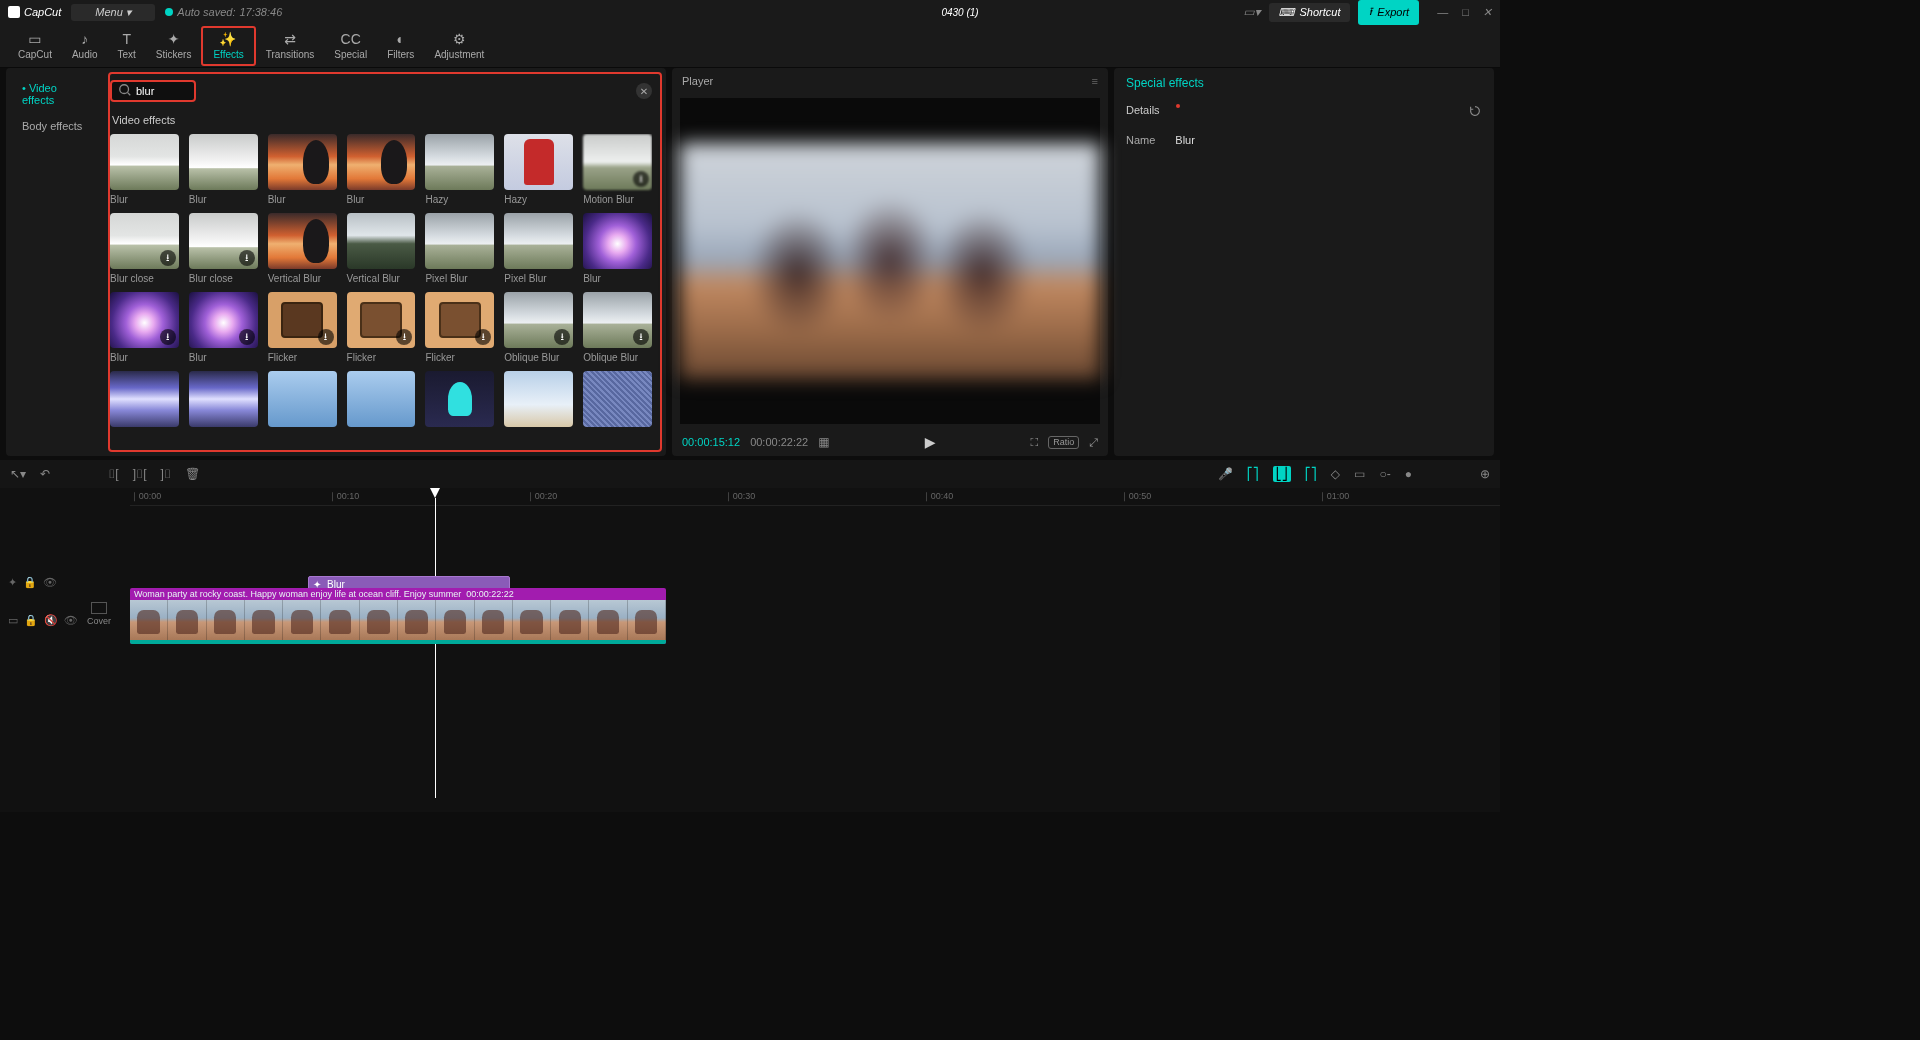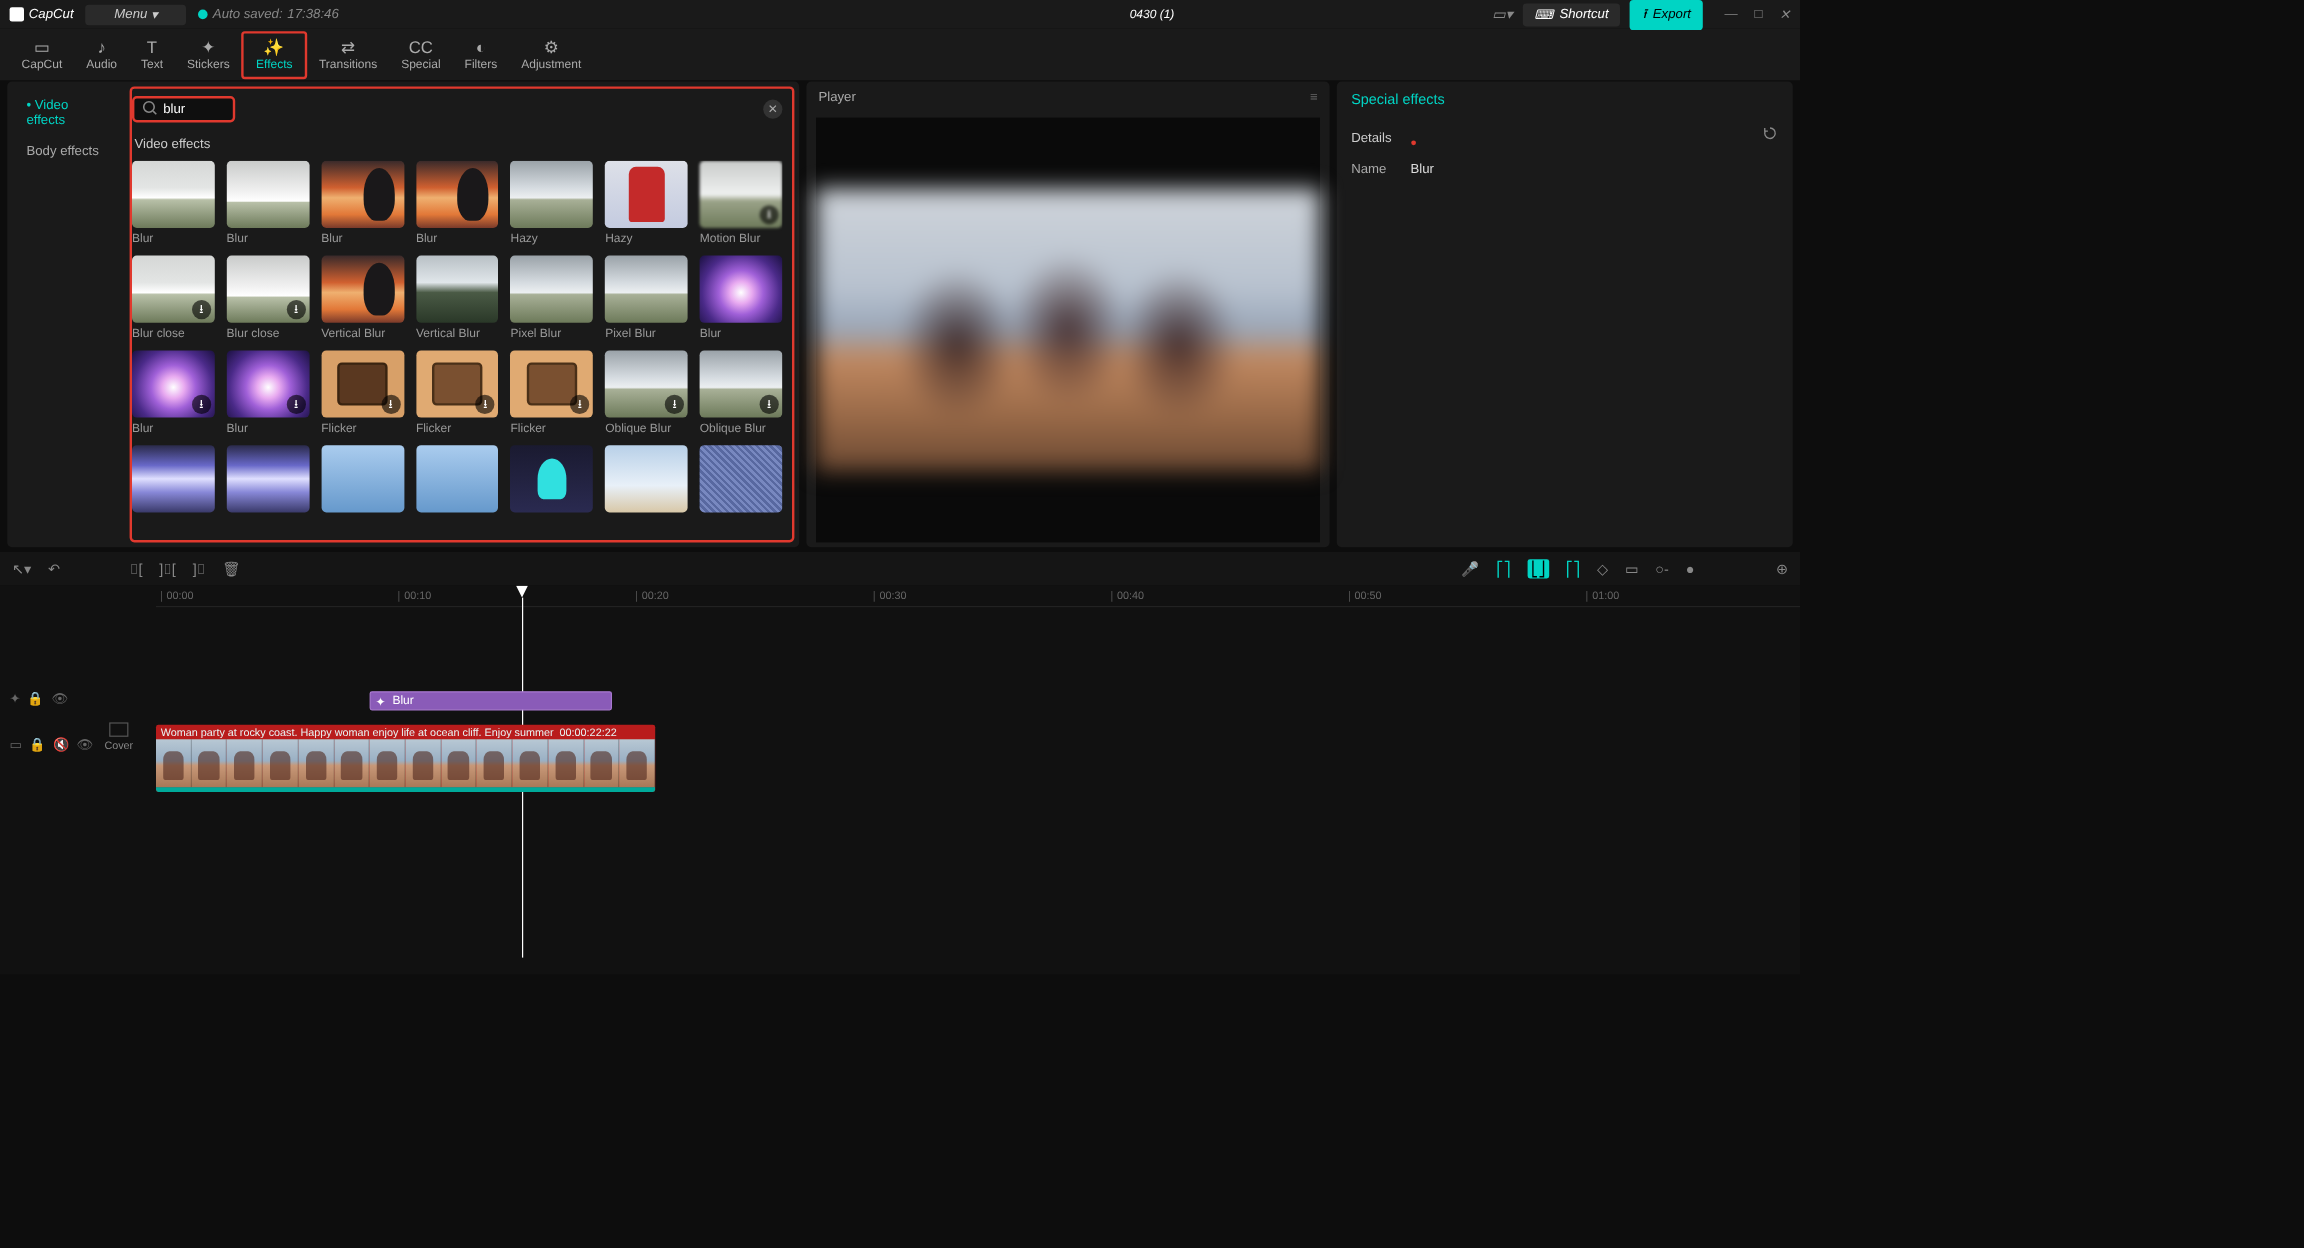--- a/index.html
+++ b/index.html
@@ -89,21 +89,21 @@
 .player-controls { height: 28px; display: flex; align-items: center; padding: 0 10px; gap: 10px; }
 .player-controls .time-cur { color: #00d4c4; font-size: 11px; }
 .player-controls .time-dur { color: #888; font-size: 11px; }
 .player-controls .play { margin: 0 auto; color: #ccc; font-size: 14px; cursor: pointer; }
 .player-controls .right-icons { display: flex; gap: 10px; color: #999; }
 .ratio-pill { border: 1px solid #666; border-radius: 3px; padding: 0 4px; font-size: 9px; }
 
 
 .inspector { width: 380px; padding: 8px 12px; }
 .inspector h3 { color: #00d4c4; font-size: 12px; font-weight: 500; margin-bottom: 14px; }
-.inspector .details-row { display: flex; align-items: flex-end; gap: 16px; color: #ccc; font-size: 11px; margin-bottom: 14px; }
+.inspector .details-row { display: flex; align-items: flex-start; gap: 16px; color: #ccc; font-size: 11px; margin-bottom: 14px; }
 .inspector .details-row .dot { width: 4px; height: 4px; background: #e0392e; border-radius: 50%; }
 .inspector .reset { margin-left: auto; color: #888; cursor: pointer; }
 .inspector .kv { display: flex; gap: 20px; color: #aaa; font-size: 11px; }
 .inspector .kv .v { color: #ddd; }
 
 
 .timeline-toolbar { height: 28px; background: #151515; display: flex; align-items: center; padding: 0 10px; gap: 14px; margin-top: 4px; }
 .timeline-toolbar .sep { flex: 1; }
 .tl-icon { color: #888; cursor: pointer; font-size: 12px; }
 .tl-icon.cyan { color: #00d4c4; }
@@ -117,21 +117,21 @@
 .playhead-line { position: absolute; top: 10px; width: 1px; background: #fff; height: 300px; }
 
 .tracks { position: relative; margin-top: 70px; }
 .track-controls { position: absolute; left: 8px; width: 90px; color: #666; display: flex; gap: 6px; font-size: 11px; }
 .cover-btn { position: absolute; left: 84px; top: 26px; width: 30px; text-align: center; color: #888; font-size: 9px; }
 .cover-btn .cicon { width: 16px; height: 12px; border: 1px solid #555; margin: 0 auto 2px; }
 
 .effect-clip { position: absolute; left: 308px; top: 0; width: 202px; height: 16px; background: #8a5bb8; border: 1px solid #a878d0; border-radius: 2px; display: flex; align-items: center; padding: 0 4px; gap: 4px; color: #fff; font-size: 10px; }
 .effect-clip .eicon { width: 10px; height: 10px; }
 
-.video-clip { position: absolute; left: 130px; top: 28px; width: 416px; height: 56px; background: #b91c1c; border-radius: 2px; overflow: hidden; }
+.video-clip { position: absolute; left: 130px; top: 12px; width: 536px; height: 56px; background: #a21caf; border-radius: 2px; overflow: hidden; }
 .video-clip .clip-label { position: absolute; top: 1px; left: 4px; right: 4px; color: #e8f4f4; font-size: 9px; white-space: nowrap; overflow: hidden; z-index: 2; }
 .video-clip .thumbs { position: absolute; top: 12px; height: 40px; width: 100%; display: flex; }
 .video-clip .thumbs span { flex: 1; background: linear-gradient(#b8c8d4 0%, #9ab0c4 45%, #c89878 55%, #a87858 100%); border-right: 1px solid rgba(0,0,0,0.2); position: relative; }
 .video-clip .thumbs span::after { content:""; position:absolute; left:20%; right:20%; top:25%; bottom:15%; background: rgba(80,40,30,0.6); border-radius:30% 30% 10% 10%; }
 .video-clip .under { position: absolute; bottom: 0; height: 4px; width: 100%; background: #00aa9a; }
 
 svg { width: 14px; height: 14px; fill: currentColor; }
 </style>
 </head>
 <body>
@@ -367,20 +367,31 @@
   </div>
 
   <div class="panel player-panel">
     <div class="player-header">
       <span>Player</span>
       <span class="sp">≡</span>
     </div>
     <div class="player-viewport">
       <div class="preview-img"></div>
     </div>
+    <div class="player-controls">
+      <span class="time-cur">00:00:15:12</span>
+      <span class="time-dur">00:00:22:22</span>
+      <span class="tl-icon">▦</span>
+      <span class="play">▶</span>
+      <div class="right-icons">
+        <span>⛶</span>
+        <span class="ratio-pill">Ratio</span>
+        <span>⤢</span>
+      </div>
+    </div>
   </div>
 
   <div class="panel inspector">
     <h3>Special effects</h3>
     <div class="details-row">
       <span>Details</span>
       <span class="dot"></span>
       <span class="reset">
         <svg viewBox="0 0 16 16">
             <path d="M8 3 a5 5 0 1 1 -4.5 2.8" fill="none" stroke="currentColor" stroke-width="1.3"></path>

